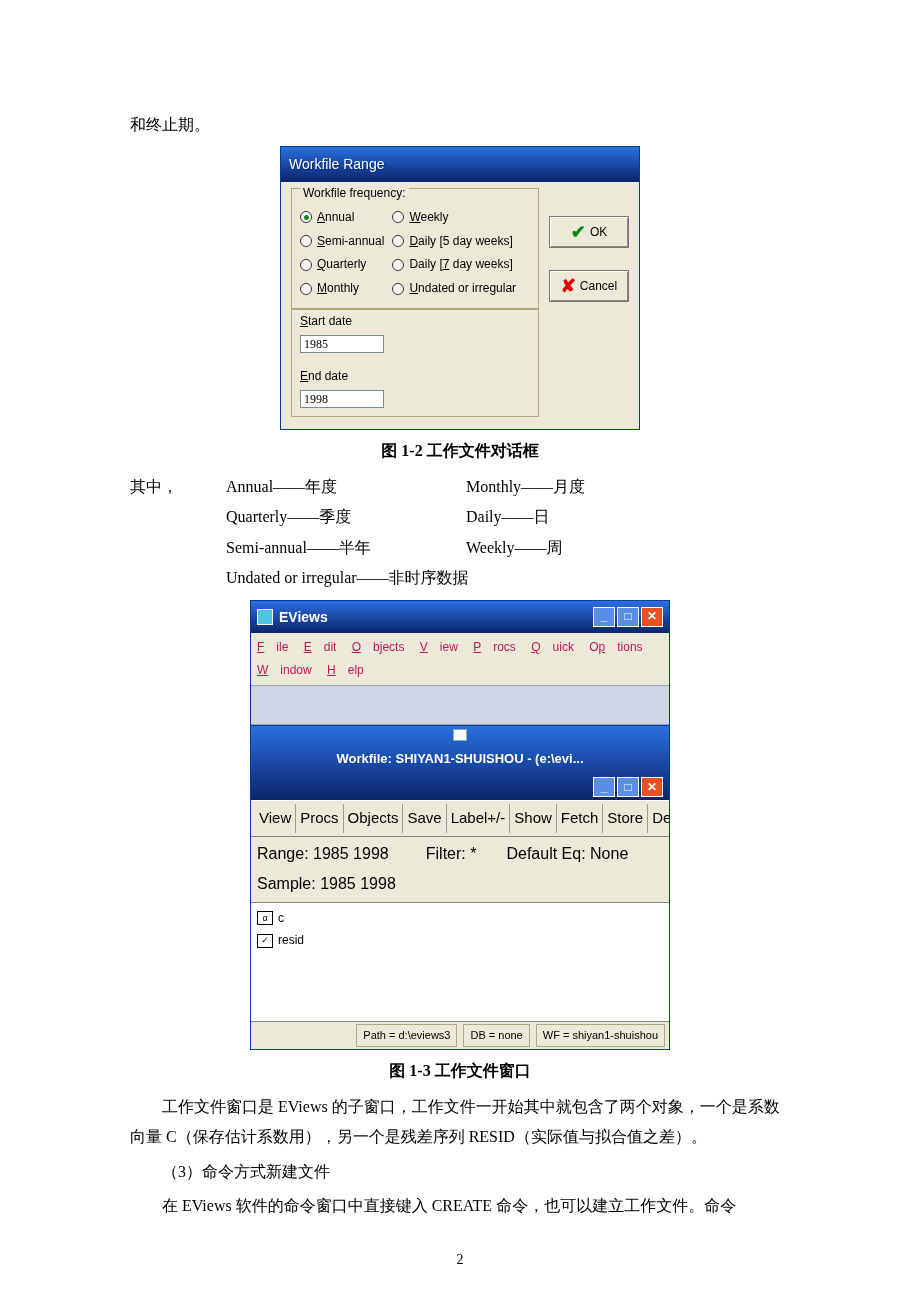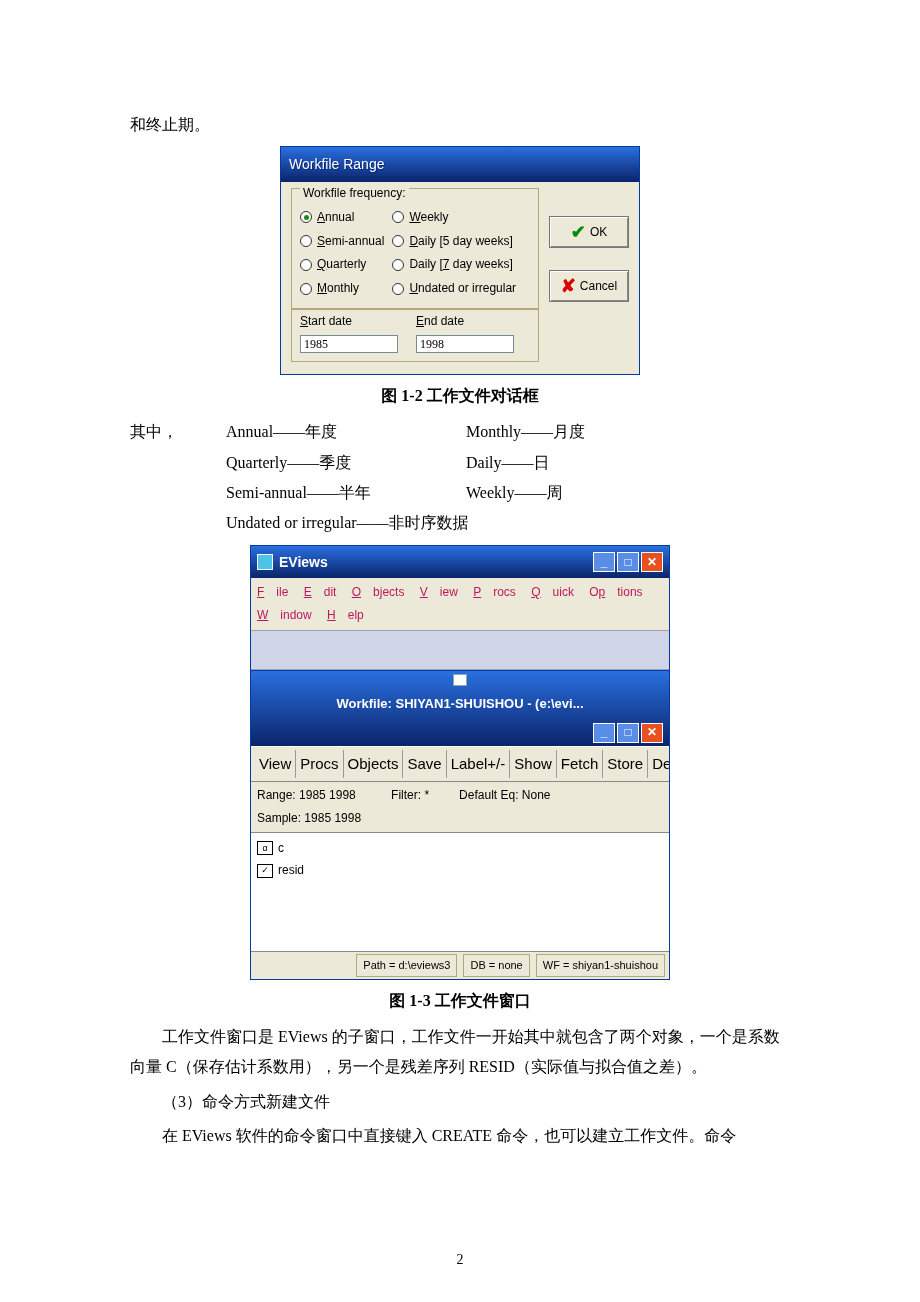--- a/index.html
+++ b/index.html
@@ -52,23 +52,23 @@
     background:#ece9d8;
     padding: 2px 8px 8px 8px;
   }
   .grp-title { position:relative; top:-9px; background:#ece9d8; display:inline-block; padding:0 3px; color:#000; }
   .radio-cols { display:flex; gap:8px; margin-top:-8px; }
   .radio-col { display:flex; flex-direction:column; gap:1px; }
   .radio-row { display:flex; align-items:center; gap:5px; color:#000; }
   .radio { width:10px; height:10px; border:1px solid #333; border-radius:50%; background:#fff; display:flex; align-items:center; justify-content:center; }
   .radio .dot { width:5px; height:5px; background:#1a8a1a; border-radius:50%; }
   .mnemonic { text-decoration: underline; }
-  .date-row { display:flex; gap:18px; }
+  .date-row { display:flex; gap:12px;flex-direction:column; }
   .date-field { display:flex; flex-direction:column; gap:2px; }
-  .tbox { width:98px; height:18px; border:1px solid #7b8a97; background:#fff; font-family: Tahoma; font-size:12px; padding:1px 3px; box-sizing:border-box; line-height:14px; }
+  .tbox { width:84px; height:18px; border:1px solid #7b8a97; background:#fff; font-family: Tahoma; font-size:12px; padding:1px 3px; box-sizing:border-box; line-height:14px; }
   .wbtn {
     border:1px solid #777; background:#ece9d8; height:30px; display:flex; align-items:center; justify-content:center; gap:4px; font-size:12px;
     box-shadow:1px 1px 0 #fff inset, -1px -1px 0 #888 inset;
   }
   .ico-check { color:#0a8a0a; font-size:18px; font-weight:bold; }
   .ico-x { color:#d00; font-size:18px; font-weight:bold; }
 
   
   .win2 { width:418px; border:1px solid #003c9e; background:#fff; font-family: Tahoma, Arial, sans-serif; font-size:12px; }
   .titlebar2 { background: linear-gradient(#2a6fe0,#0a246a); color:#fff; font-weight:bold; padding:3px 6px; display:flex; align-items:center; gap:6px; font-size:14px; }
@@ -77,21 +77,21 @@
   .wb { width:20px; height:18px; background:#5a8de6; border:1px solid #fff; color:#fff; font-size:12px; display:flex; align-items:center; justify-content:center; }
   .wb.close { background:#e85020; }
   .menubar { background:#ece9d8; padding:3px 6px; color:#be185d; }
   .menubar span { margin-right:12px; }
   .blank-area { height:38px; background:#cfd4e6; border-top:1px solid #9aa2b8; border-bottom:1px solid #9aa2b8; }
   .inner-win { margin:0; border-top:1px solid #003c9e; }
   .inner-title { background: linear-gradient(#2a6fe0,#0a246a); color:#fff; font-weight:bold; padding:3px 6px; display:flex; align-items:center; gap:6px; font-size:13px;flex-direction:column; }
   .inner-title .app-ico2 { width:12px; height:10px; background:#fff; border:1px solid #8aa; }
   .toolbar2 { background:#ece9d8; padding:3px 4px; display:flex; flex-wrap:nowrap; gap:0; font-size:15px; border-top:1px solid #fff; border-bottom:1px solid #888; overflow:hidden; }
   .toolbar2 .tb { padding:0 4px; border-right:1px solid #999; white-space:nowrap; }
-  .infobar { background:#ece9d8; padding:2px 6px; font-size:12px; display:flex; gap:30px; border-bottom:1px solid #888; }
+  .infobar { background:#ece9d8; padding:2px 6px; font-size:16px; display:flex; gap:30px; border-bottom:1px solid #888; }
   .content-area { background:#fff; height:110px; padding:4px 6px; font-size:12px; }
   .obj-row { display:flex; align-items:center; gap:5px; }
   .obj-ico { width:14px; height:12px; border:1px solid #000; display:inline-flex; align-items:center; justify-content:center; font-size:9px; }
   .statusbar { background:#ece9d8; padding:2px 4px; display:flex; gap:6px; font-size:11px; border-top:1px solid #888; }
   .sb-cell { padding:0 6px; border:1px solid #b0a880; background:#ece9d8; white-space:nowrap; }
   .sb-grip { width:110px; }
 </style>
 </head>
 <body>
 

